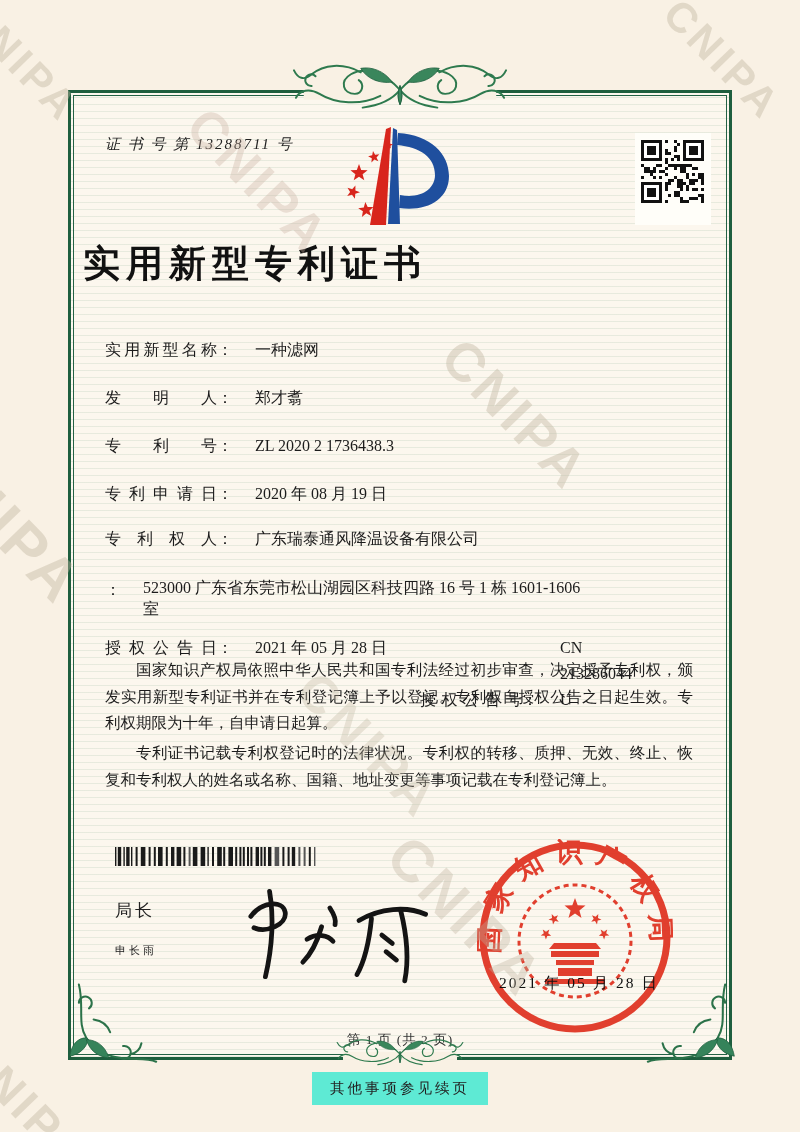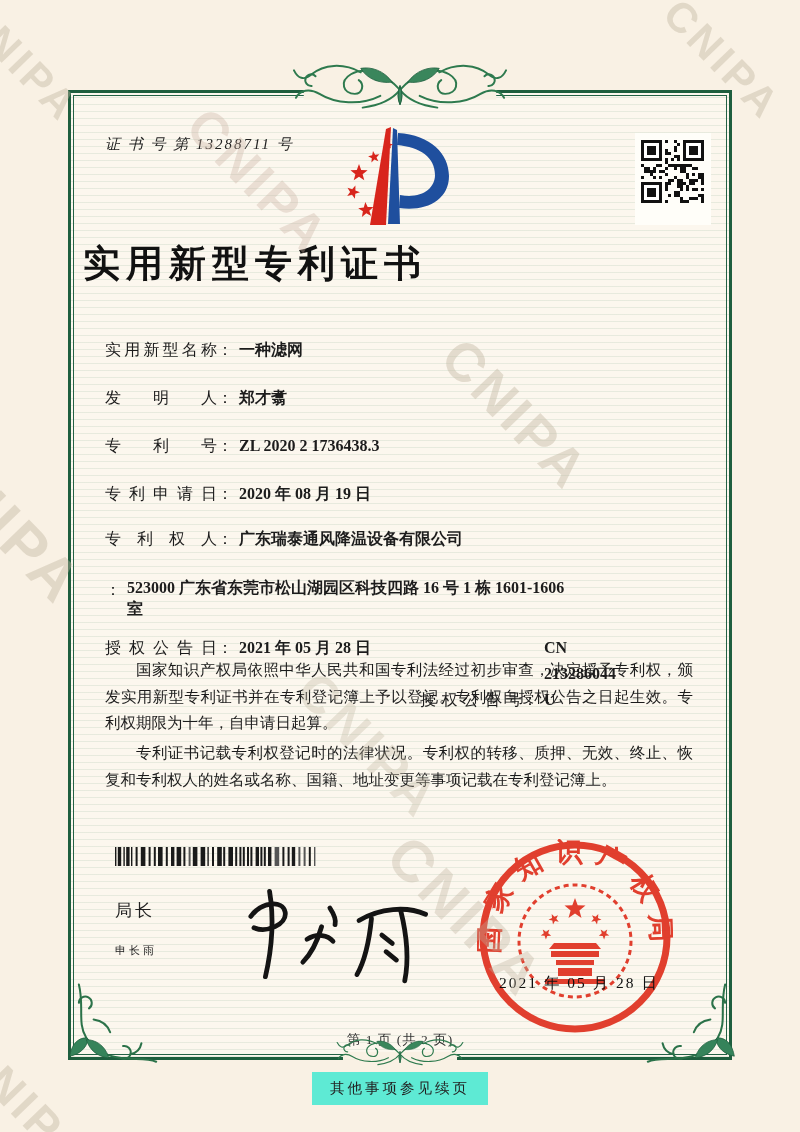--- a/index.html
+++ b/index.html
@@ -30,21 +30,21 @@
   .logo{position:absolute;left:258px;top:30px;}
   .qr-patch{position:absolute;left:564px;top:40px;width:76px;height:92px;background:#fffef9;}
   .qr-patch svg{position:absolute;left:6px;top:7px;}
   .title{position:absolute;left:0;top:146px;width:100%;text-align:left;
     font-size:37px;font-weight:700;letter-spacing:6px;color:#111;padding-left:12px;}
   
   .fields{position:absolute;left:34px;top:244px;right:34px;font-size:16px;}
   .field{position:absolute;left:0;display:flex;line-height:26px;}
   .flabel{flex:0 0 112px;text-align:justify;text-align-last:justify;}
   .colon{flex:0 0 auto;}
-  .fvalue{margin-left:6px;max-width:444px;font-weight:bold;}
+  .fvalue{margin-left:22px;max-width:444px;}
   .grant-right{position:absolute;left:315px;top:0;display:flex;line-height:26px;align-items:flex-end;}
   .grant-right .flabel{flex:0 0 102px;}
   
   .paras{position:absolute;left:34px;top:564px;width:596px;font-size:15.5px;line-height:1.72;text-align:justify;}
   .paras p{margin:0 8px 3px 0;text-indent:2em;}
   
   .barcode{position:absolute;left:44px;top:754px;}
   .signer-title{position:absolute;left:44px;top:806px;font-size:17px;letter-spacing:3px;
     font-family:"Liberation Sans","DejaVu Sans",sans-serif;color:#222;}
   .signer-name{position:absolute;left:44px;top:850px;font-size:11px;letter-spacing:3px;

